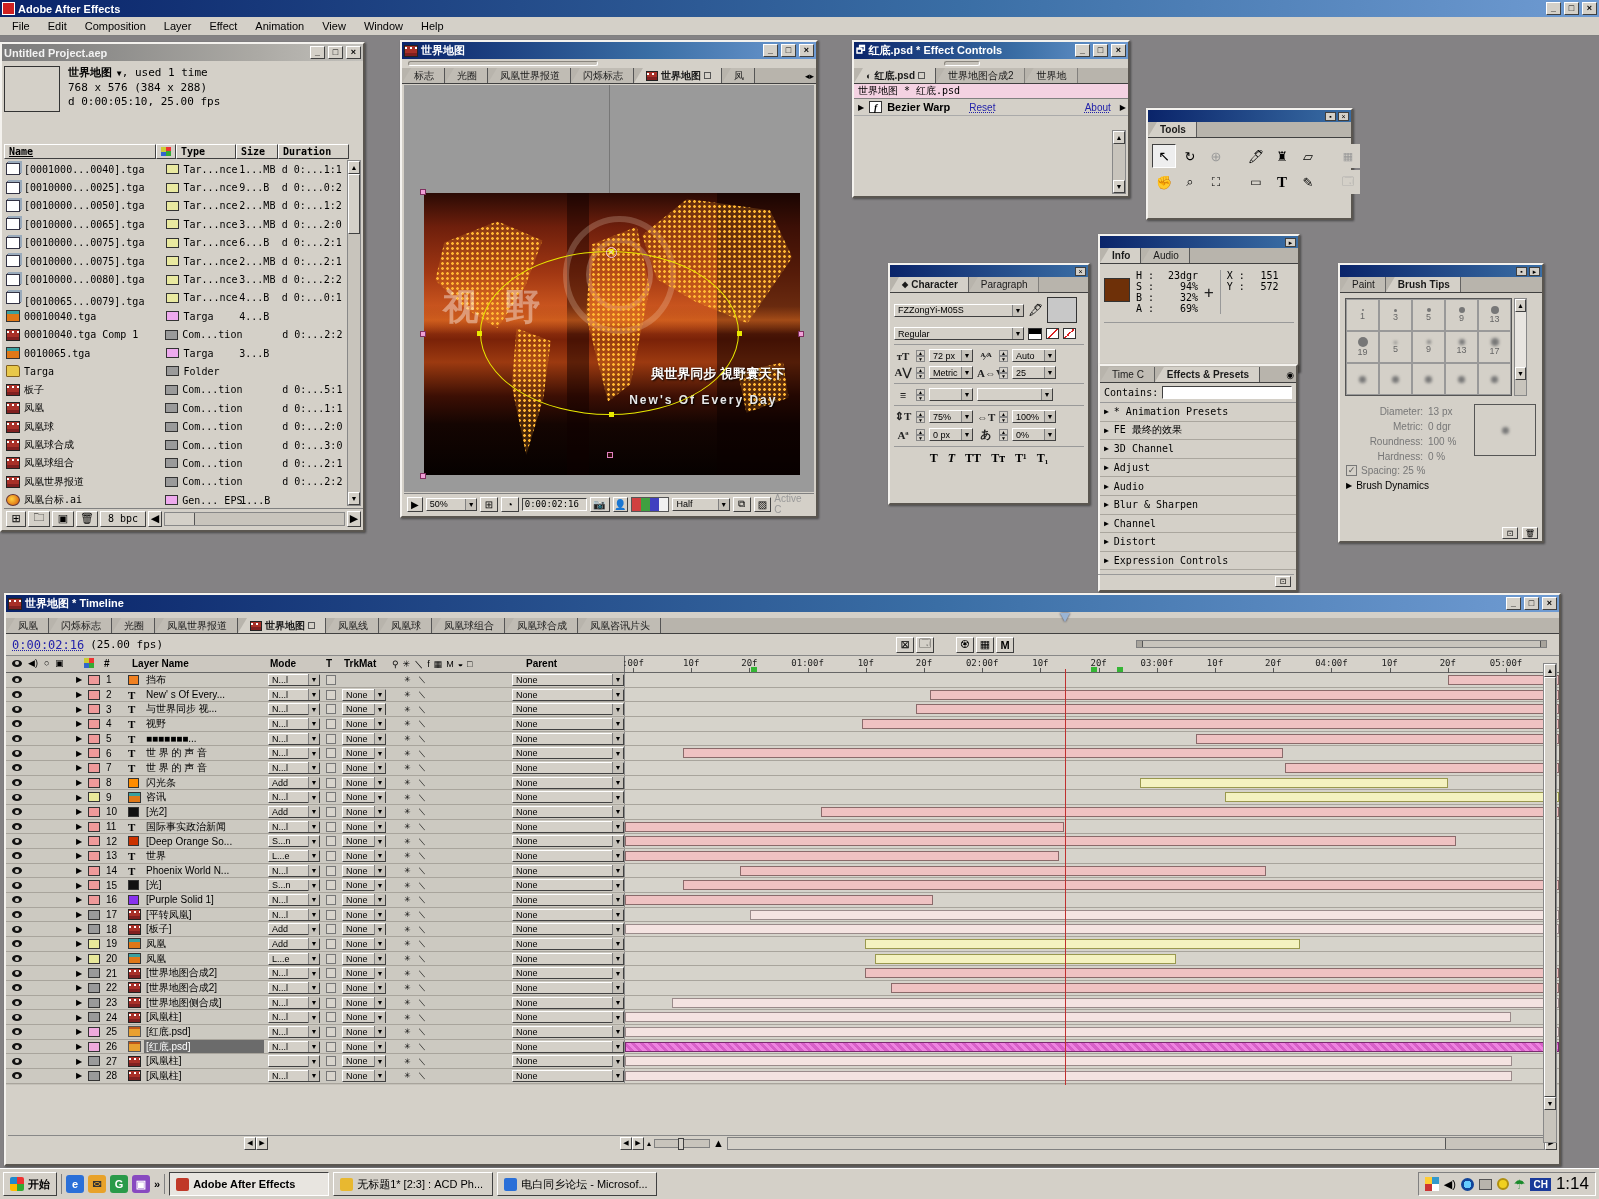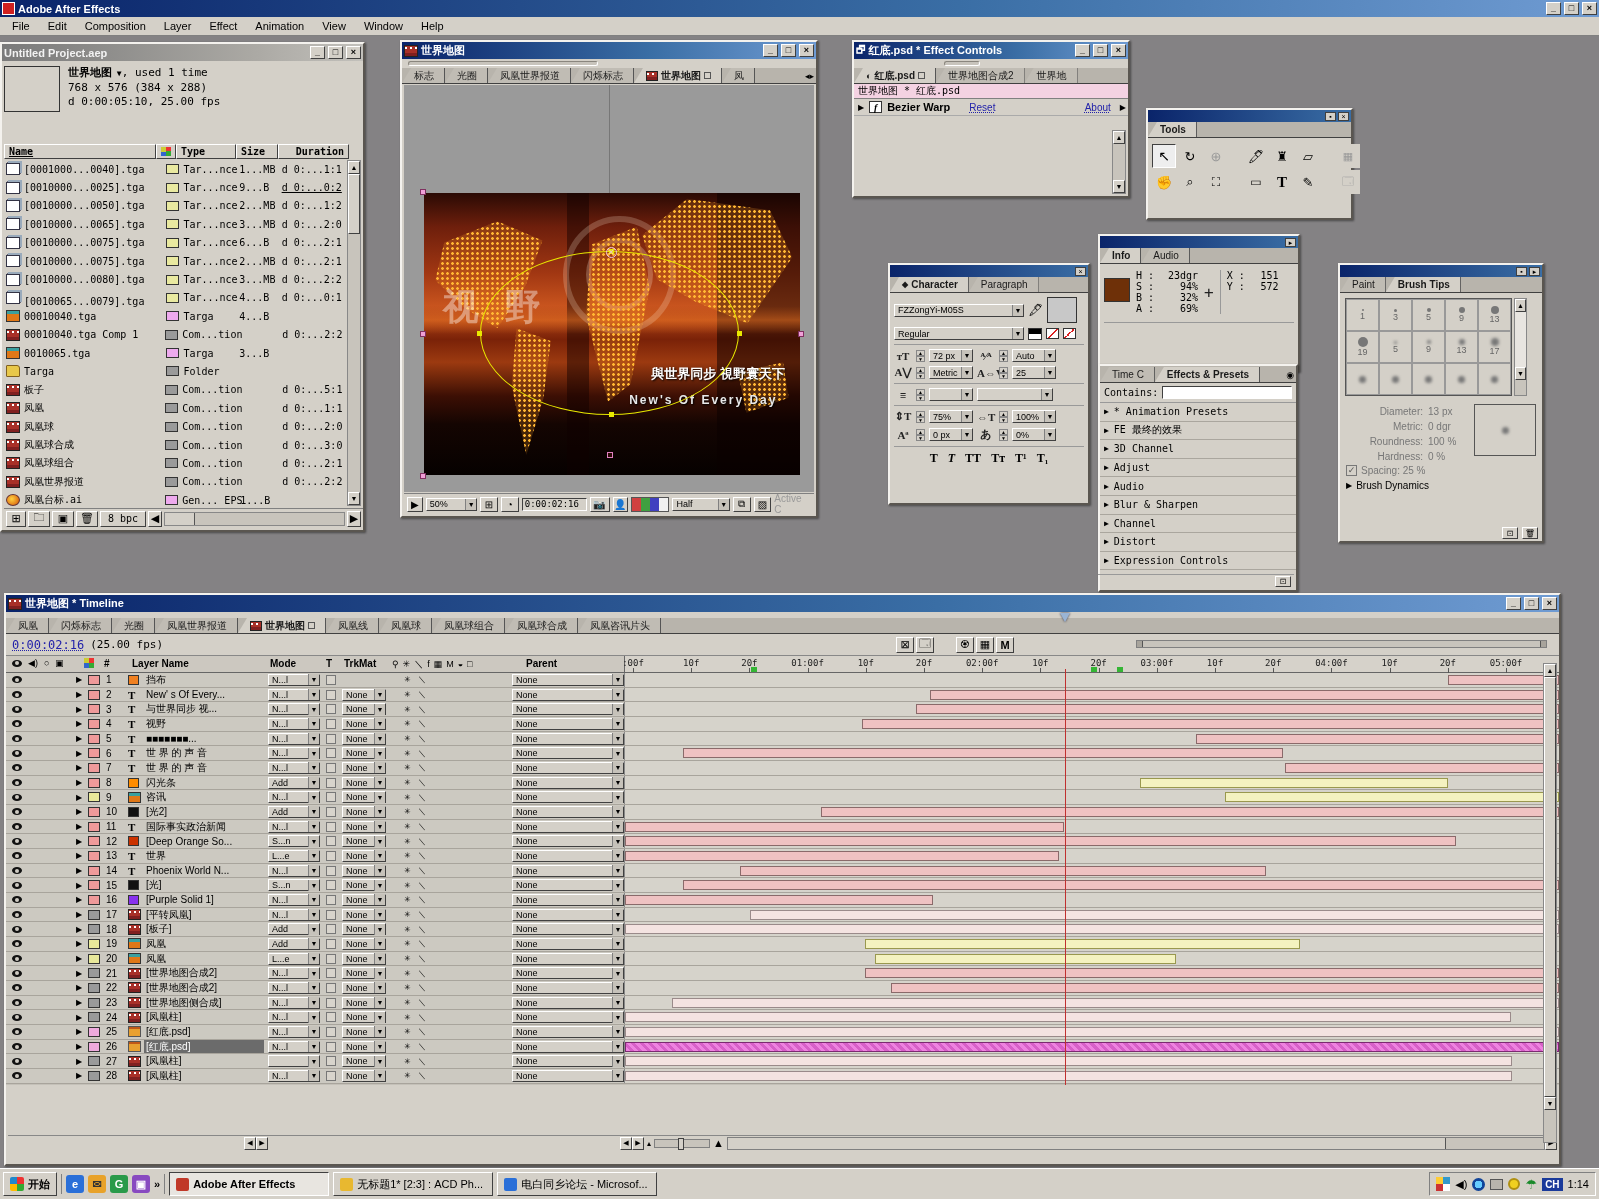--- a/index.html
+++ b/index.html
@@ -124,41 +124,41 @@
       </div>
     <div class="hdrcell" style="width:20px;padding:0;justify-content:center;">
         <span style="width:10px;height:9px;background:conic-gradient(#e33 25%,#3a3 0 50%,#36c 0 75%,#cc3 0);display:inline-block;"></span>
       </div>
     <div class="hdrcell" style="width:60px;">
         <span>Type</span>
       </div>
     <div class="hdrcell" style="width:42px;">
         <span>Size</span>
       </div>
-    <div class="hdrcell" style="width:71px;justify-content:flex-end;">
+    <div class="hdrcell" style="width:71px;">
         <span>Duration</span>
       </div>
   </div>
 
   <div class="abs" id="project-list" style="left:2px;top:116px;width:345px;height:346px;overflow:hidden;background:#d4d0c8;">
       <div class="prow">
         <span class="i-seq" style="margin-left: 2px;"></span>
         <span style="width: 148px; overflow: hidden;">[0001000...0040].tga</span>
         <span class="chip" style="background: rgb(233, 233, 160);"></span>
         <span style="width: 58px;">Tar...nce</span>
         <span style="width: 44px;">1...MB</span>
         <span style="width: 70px;">d 0:...1:1</span>
       </div>
       <div class="prow">
         <span class="i-seq" style="margin-left: 2px;"></span>
         <span style="width: 148px; overflow: hidden;">[0010000...0025].tga</span>
         <span class="chip" style="background: rgb(233, 233, 160);"></span>
         <span style="width: 58px;">Tar...nce</span>
         <span style="width: 44px;">9...B</span>
-        <span style="width: 70px; text-decoration: underline;">d 0:...0:2</span>
+        <span style="width: 70px;">d 0:...0:2</span>
       </div>
       <div class="prow">
         <span class="i-seq" style="margin-left: 2px;"></span>
         <span style="width: 148px; overflow: hidden;">[0010000...0050].tga</span>
         <span class="chip" style="background: rgb(233, 233, 160);"></span>
         <span style="width: 58px;">Tar...nce</span>
         <span style="width: 44px;">2...MB</span>
         <span style="width: 70px;">d 0:...1:2</span>
       </div>
       <div class="prow">
@@ -2072,15 +2072,15 @@
       </span>
     </span>
   <span style="display:flex;align-items:center;gap:5px;height:24px;border:1px solid;border-color:#808080 #fff #fff #808080;padding:0 6px;">
     <span style="width:14px;height:14px;background:conic-gradient(#39c 25%,#fff 0 50%,#c33 0 75%,#fc3 0);"></span>
     <span style="font-size:11px;">◀)</span>
     <span style="width:13px;height:13px;background:radial-gradient(circle,#6cf 40%,#149 41%);border-radius:50%;"></span>
     <span style="width:13px;height:11px;background:#b8b4ac;border:1px solid #555;"></span>
     <span style="width:12px;height:12px;background:#f0d020;border:2px solid #b09010;border-radius:50%;"></span>
     <span style="color:#1a8a2a;font-size:13px;">☂</span>
     <span style="background:#1a3a9a;color:#fff;font-size:10px;font-weight:bold;padding:1px 3px;">CH</span>
-    <span style="font-size:11px;">1:14</span>
+    <span style="font-size:17px;">1:14</span>
   </span>
 </div>
 
 </body></html>

